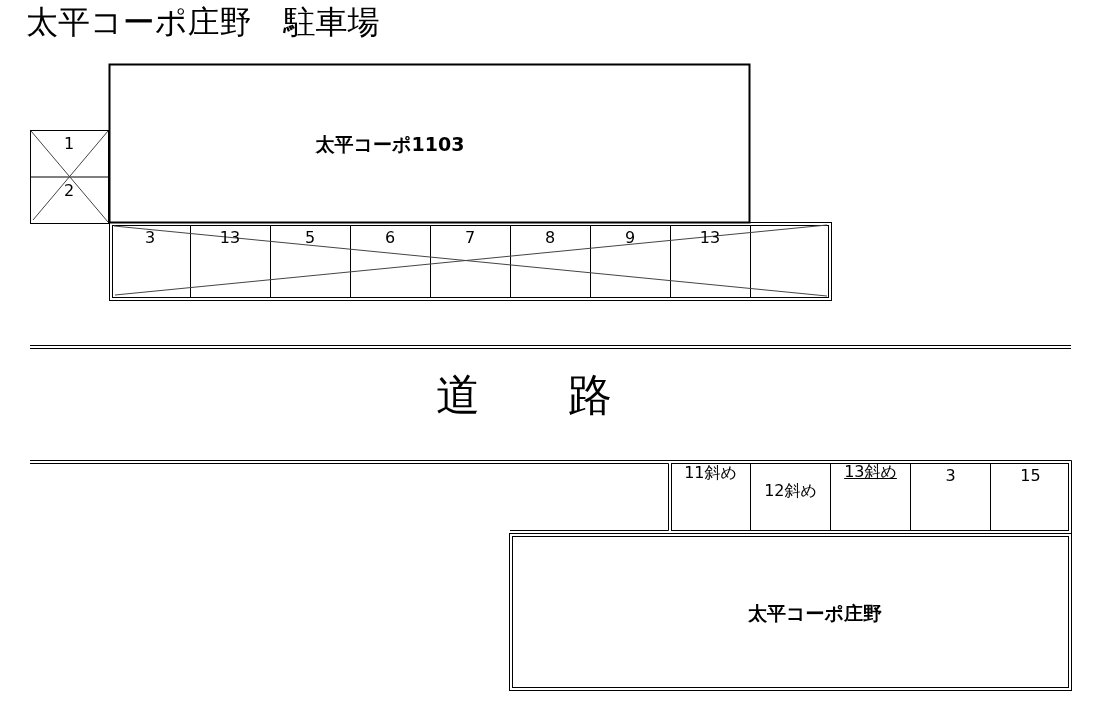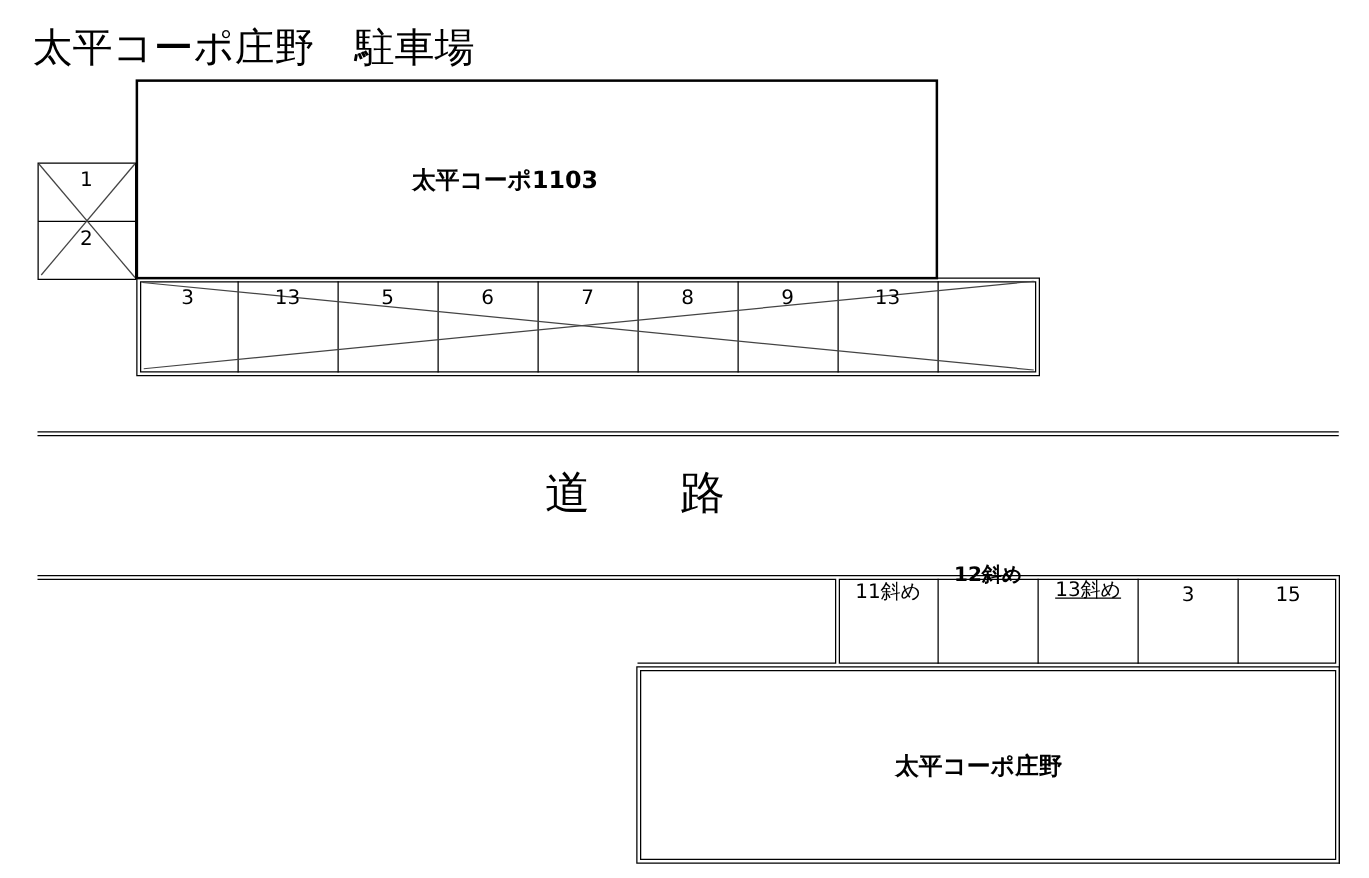--- a/index.html
+++ b/index.html
@@ -1,23 +1,23 @@
 <!DOCTYPE html>
 <html><head>
   <meta charset="utf-8">
   <style>
     html, body { margin: 0; padding: 0; background: #ffffff; }
     body { width: 1095px; height: 702px; position: relative; overflow: hidden;
            font-family: "DejaVu Sans", "Liberation Sans", sans-serif; color: #000; }
     .abs { position: absolute; }
-    .title { left: 26px; top: 18px; font-size: 32px; line-height: 40px; white-space: pre; letter-spacing: 0px; }
+    .title { left: 26px; top: 2px; font-size: 32px; line-height: 40px; white-space: pre; letter-spacing: 0px; }
     svg.lines { position: absolute; left: 0; top: 0; }
     .lbl { position: absolute; font-size: 16px; line-height: 18px; text-align: center; color: #000; }
     .bld { position: absolute; font-weight: bold; font-size: 19px; line-height: 22px; text-align: center; }
-    .road { position: absolute; font-size: 36px; line-height: 44px; white-space: pre; }
+    .road { position: absolute; font-size: 44px; line-height: 44px; white-space: pre; }
   </style>
 </head>
 <body>
 
 <div class="abs title">太平コーポ庄野　駐車場</div>
 
 <svg class="lines" width="1095" height="702">
 
   <g>
     <rect x="109.5" y="64.5" width="640" height="158" fill="none" stroke="#000" stroke-width="2"></rect>
@@ -63,36 +63,36 @@
     <line x1="910.5" y1="463" x2="910.5" y2="531" stroke="#000" stroke-width="1"></line>
     <line x1="990.5" y1="463" x2="990.5" y2="531" stroke="#000" stroke-width="1"></line>
   </g>
 
   <g>
     <rect x="509.5" y="533.5" width="562" height="157" fill="none" stroke="#000" stroke-width="1"></rect>
     <rect x="512.5" y="536.5" width="556" height="151" fill="none" stroke="#000" stroke-width="1"></rect>
   </g>
 </svg>
 
-<div class="bld" style="left:124px; top:133px; width:560px;">太平コーポ1103</div>
+<div class="bld" style="left:110px; top:133px; width:560px;">太平コーポ1103</div>
 
 <div class="lbl" style="left:30px; top:135px; width:78px;">1</div>
 <div class="lbl" style="left:30px; top:182px; width:78px;">2</div>
 
 <div class="lbl" style="left:110px; top:229px; width:80px;">3</div>
 <div class="lbl" style="left:190px; top:229px; width:80px;">13</div>
 <div class="lbl" style="left:270px; top:229px; width:80px;">5</div>
 <div class="lbl" style="left:350px; top:229px; width:80px;">6</div>
 <div class="lbl" style="left:430px; top:229px; width:80px;">7</div>
 <div class="lbl" style="left:510px; top:229px; width:80px;">8</div>
 <div class="lbl" style="left:590px; top:229px; width:80px;">9</div>
 <div class="lbl" style="left:670px; top:229px; width:80px;">13</div>
 <div class="lbl" style="left:750px; top:229px; width:80px;"></div>
 
 <div class="road" style="left:436px; top:373px;">道　　路</div>
 
 <div class="lbl" style="left:671px; top:464px; width:79px;">11斜め</div>
-<div class="lbl" style="left:751px; top:451px; width:79px;font-weight:bold;">12斜め</div>
+<div class="lbl" style="left:751px; top:482px; width:79px;">12斜め</div>
 <div class="lbl" style="left:831px; top:463px; width:79px;text-decoration:underline;">13斜め</div>
 <div class="lbl" style="left:911px; top:467px; width:79px;">3</div>
 <div class="lbl" style="left:991px; top:467px; width:79px;">15</div>
 
-<div class="bld" style="left:502px; top:602px; width:562px;">太平コーポ庄野</div>
+<div class="bld" style="left:534px; top:602px; width:562px;">太平コーポ庄野</div>
 
 </body></html>

